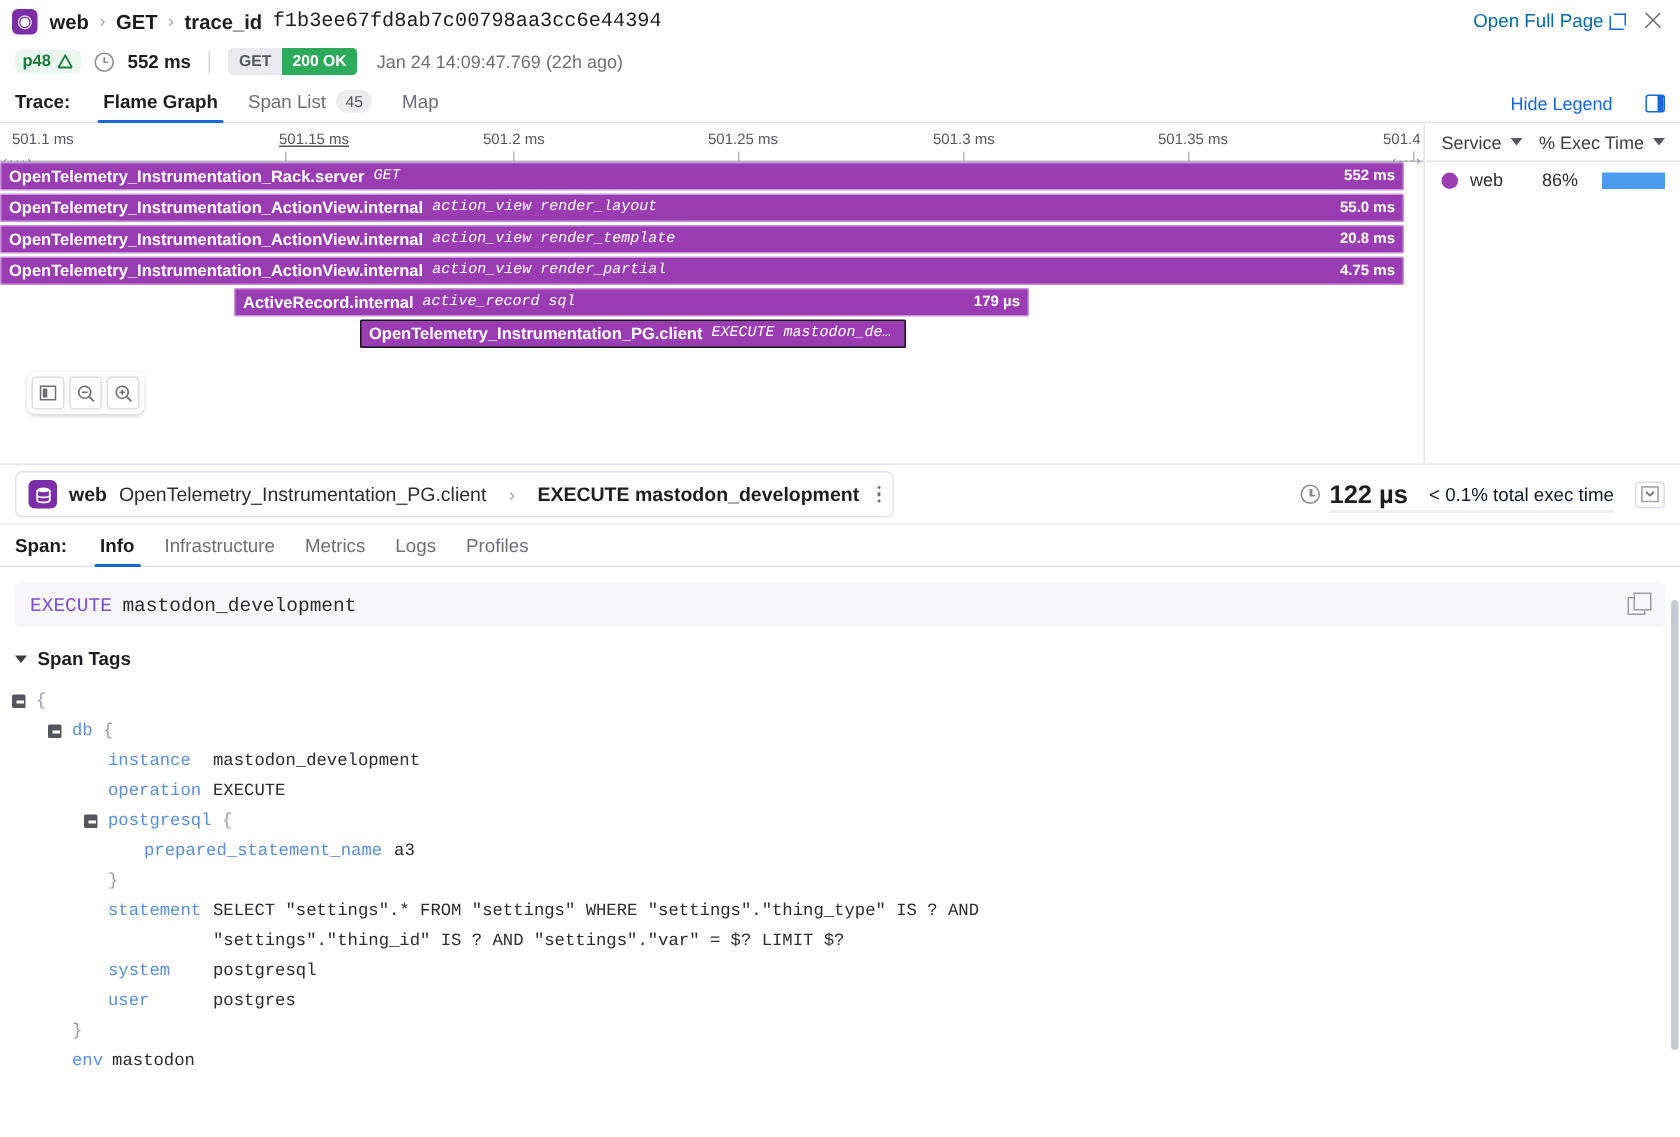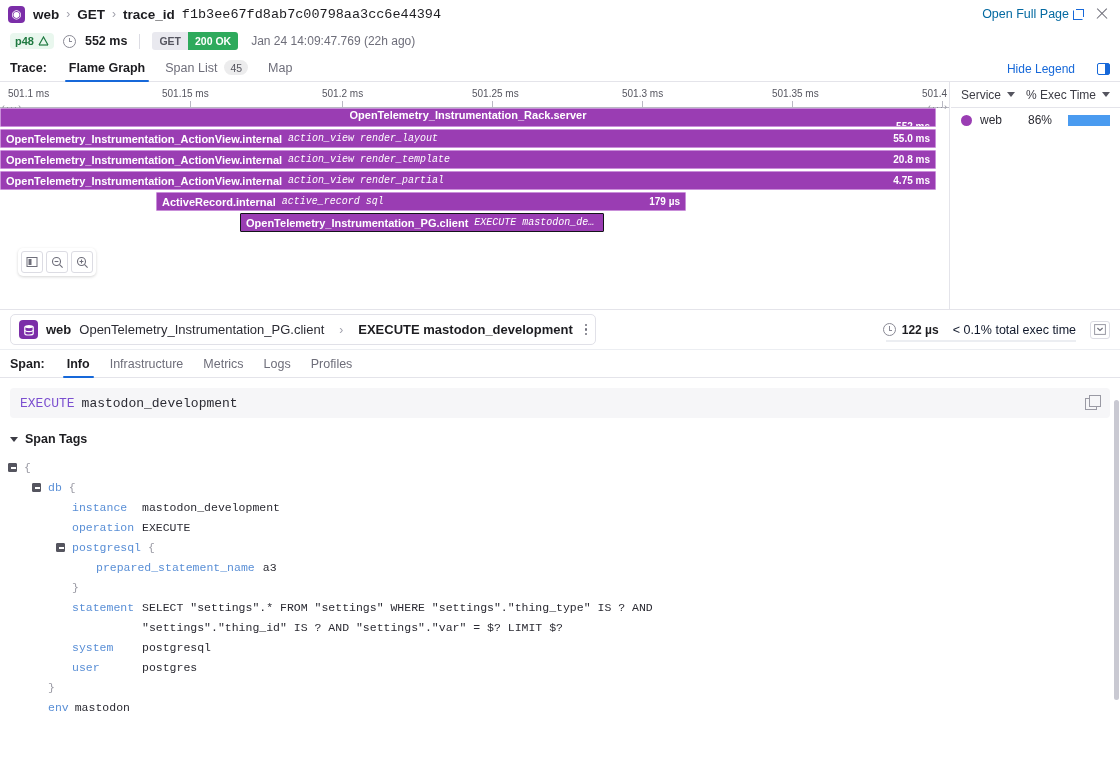--- a/index.html
+++ b/index.html
@@ -108,21 +108,21 @@
   
   #spanhead { height:40px; display:flex; align-items:center; padding:0 10px; position:relative; border-bottom:1px solid #eceef2;}
   .sh-card { display:flex; align-items:center; gap:8px; border:1px solid #e1e1e8; border-radius:5px; padding:5px 8px; background:#fff;}
   .db-ic { width:19px; height:19px; border-radius:4px; background:#7b2ea8; color:#fff; display:flex; align-items:center; justify-content:center; flex:none;}
   .sh-svc { font-weight:bold; font-size:13px; color:#1d1d21;}
   .sh-res { font-size:13px; color:#2b2b33;}
   .sh-op { font-weight:bold; font-size:13px; color:#1d1d21;}
   .kebab { display:flex; flex-direction:column; gap:2px; margin-left:4px; cursor:pointer;}
   .kebab i { width:2.6px; height:2.6px; border-radius:50%; background:#6e6e7a; display:block;}
   #spanhead-right { margin-left:auto; display:flex; align-items:center; gap:14px;}
-  .sh-dur { font-weight:bold; font-size:12px; color:#1d1d21;}
+  .sh-dur { font-weight:bold; font-size:17px; color:#1d1d21;}
   .sh-pct { font-size:12.5px; color:#0f172a;}
   .sh-underline { position:absolute; right:44px; bottom:7px; width:190px; height:2px; background:#eceef2;}
   .collapse-btn { width:20px; height:18px; border:1px solid #dcdce3; border-radius:3px; display:flex; align-items:center; justify-content:center; cursor:pointer;}
 
   
   #spantabs { height:28px; display:flex; align-items:flex-end; padding:0 10px; border-bottom:1px solid #e4e4ea;}
 
   
   #resbanner { margin:10px 10px 0 10px; background:#f6f6f8; border-radius:4px; height:30px;
                display:flex; align-items:center; padding:0 10px; position:relative;}
@@ -206,35 +206,35 @@
   </div>
 </div>
 
 <div id="flamewrap">
   <div id="flame">
     <div id="ruler">
       <div class="axis"></div>
       <span class="handleL" style="left:2px;">‹···›</span>
       <span class="handleR" style="right:2px;">‹···›</span>
     <span class="ticklabel" style="left: 8px;">501.1 ms</span>
-        <span class="ticklabel" style="left: 162px;">501.15 ms</span>
+        <span class="ticklabel" style="left: 186px; text-decoration: underline;">501.15 ms</span>
         <div class="tick" style="left: 190px;"></div>
         <span class="ticklabel" style="left: 322px;">501.2 ms</span>
         <div class="tick" style="left: 342px;"></div>
         <span class="ticklabel" style="left: 472px;">501.25 ms</span>
         <div class="tick" style="left: 492px;"></div>
         <span class="ticklabel" style="left: 622px;">501.3 ms</span>
         <div class="tick" style="left: 642px;"></div>
         <span class="ticklabel" style="left: 772px;">501.35 ms</span>
         <div class="tick" style="left: 792px;"></div>
         <span class="ticklabel" style="left: 922px;">501.4 ms</span>
         <div class="tick" style="left: 942px;"></div>
       </div>
     <div id="bars">
-        <div class="bar" style="left: 0px; width: 936px; top: 0px; flex-direction: column;">
+        <div class="bar" style="left: 0px; width: 936px; top: 0px;">
           <span class="nm">OpenTelemetry_Instrumentation_Rack.server</span>
           <span class="op">GET</span>
           <span class="bdur">552 ms</span>
         </div>
         <div class="bar" style="left: 0px; width: 936px; top: 21px;">
           <span class="nm">OpenTelemetry_Instrumentation_ActionView.internal</span>
           <span class="op">action_view render_layout</span>
           <span class="bdur">55.0 ms</span>
         </div>
         <div class="bar" style="left: 0px; width: 936px; top: 42px;">

